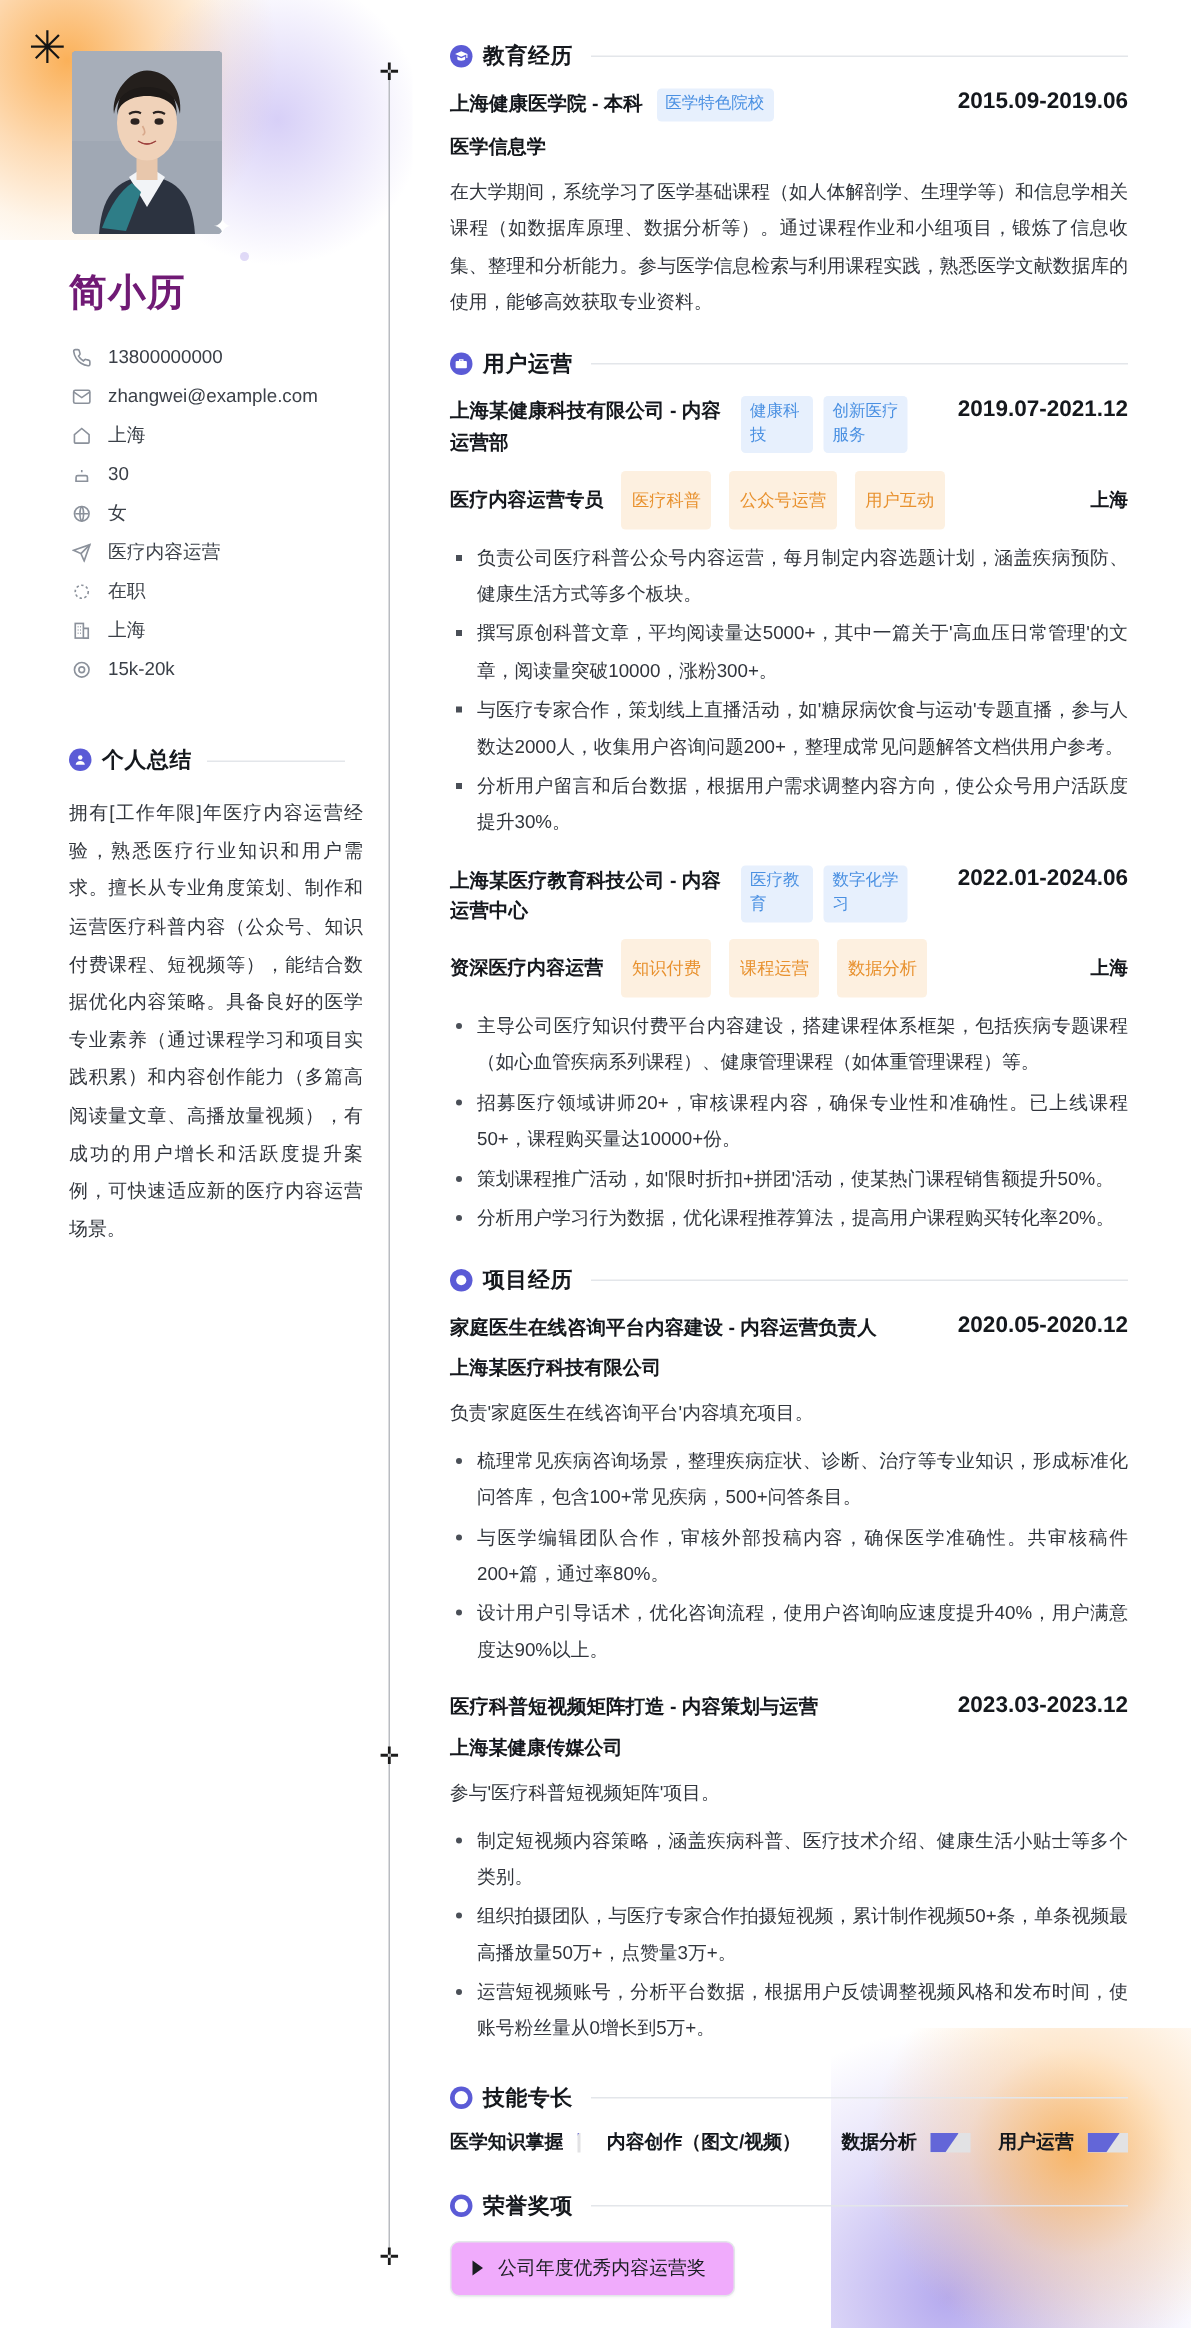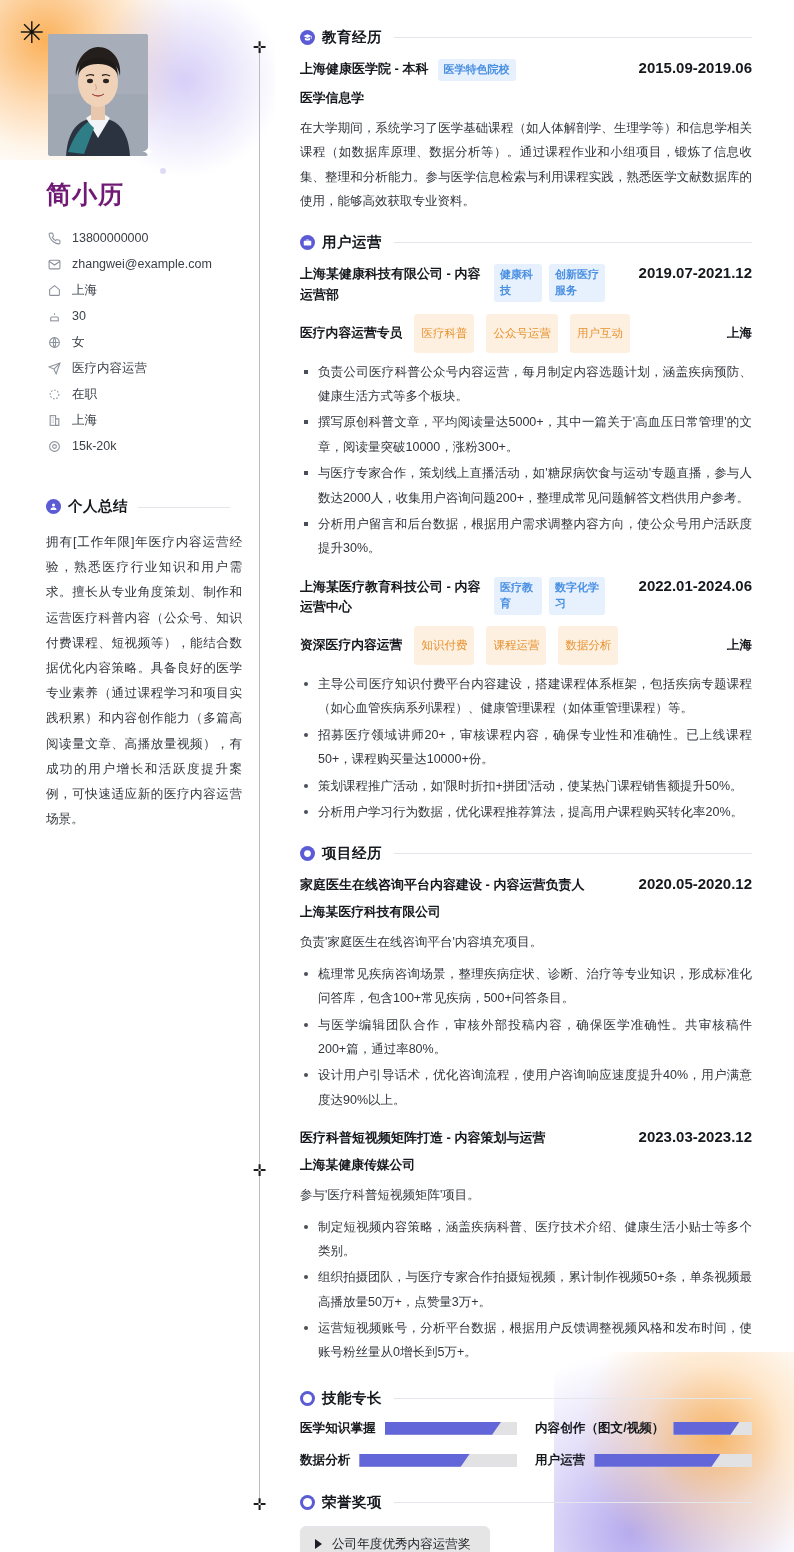--- a/index.html
+++ b/index.html
@@ -144,21 +144,21 @@
   .e-top { display: flex; align-items: flex-start; }
   .e-org {
     font-size: 13px; font-weight: 700; color: #15181d; line-height: 1.55;
   }
   .e-org.wrap { max-width: 185px; }
   .e-tags { display: flex; gap: 7px; margin-left: 9px; flex-wrap: nowrap; }
   .tag-blue {
     background: #e7f0fd; color: #4a90e2;
     font-size: 11px; line-height: 1.45;
     padding: 3px 6px; border-radius: 3px;
-    max-width: 48px; font-weight: 700;
+    max-width: 48px; font-weight: 400;
   }
   .e-date {
     margin-left: auto; padding-left: 8px;
     font-size: 15px; font-weight: 700; color: #15181d; white-space: nowrap;
   }
   .e-mid { display: flex; align-items: center; margin-top: 9px; }
   .e-role { font-size: 12.8px; font-weight: 700; color: #15181d; }
   .e-skills { display: flex; gap: 12px; margin-left: 12px; }
   .tag-orange {
     background: #fdf0e0; color: #e8912e;
@@ -180,21 +180,21 @@
   }
   ul.bullets li::before {
     content: "";
     position: absolute; left: 4px; top: 10px;
     width: 4px; height: 4px; background: #4a4f57; border-radius: 50%;
   }
   ul.bullets.sq li::before { border-radius: 0; }
 
   
   .skill-grid {
-    display: grid; grid-template-columns: 1fr 1fr;
+    display: grid; grid-template-columns: 1fr 1fr 1fr 1fr;
     column-gap: 18px; row-gap: 15px;
     margin-top: 4px;
   }
   .skill { display: flex; align-items: center; }
   .sk-label { font-size: 12.6px; font-weight: 700; color: #15181d; white-space: nowrap; }
   .sk-bar {
     margin-left: 9px; flex: 1; height: 13px;
     background: #e2e2e4; position: relative; overflow: hidden;
   }
   .sk-fill {
@@ -203,21 +203,21 @@
     clip-path: polygon(0 0, 100% 0, calc(100% - 9px) 100%, 0 100%);
   }
 
   
   .honor-pill {
     display: inline-flex; align-items: center;
     border: 1px solid #e3e6ea; border-radius: 6px;
     padding: 9px 18px 9px 14px;
     margin-top: 2px;
     box-shadow: 0 1px 2px rgba(0,0,0,.04);
-    background: #e5e5e5;
+    background: #f0abfc;
   }
   .honor-tri {
     width: 0; height: 0;
     border-left: 7px solid #1b1e23;
     border-top: 5px solid transparent;
     border-bottom: 5px solid transparent;
     margin-right: 10px;
   }
   .honor-text { font-size: 12.6px; color: #1b1e23; }
   .mt18 { margin-top: 20px; }

